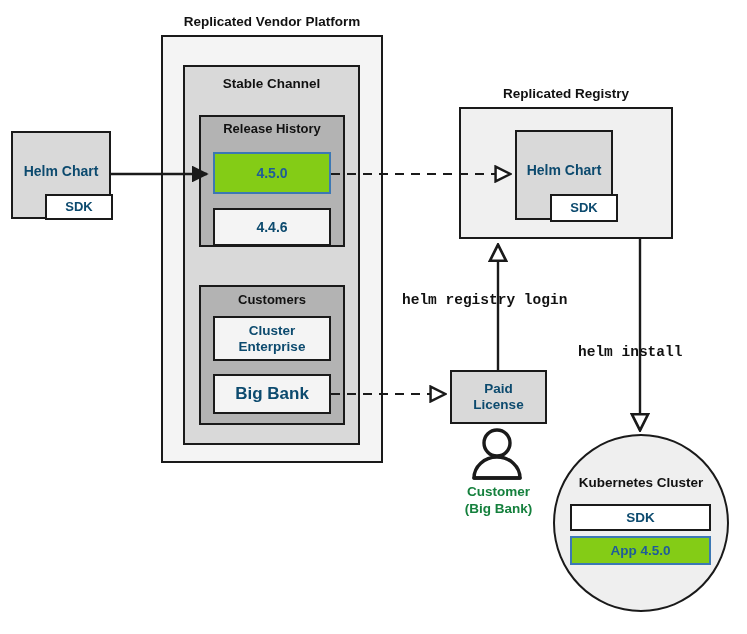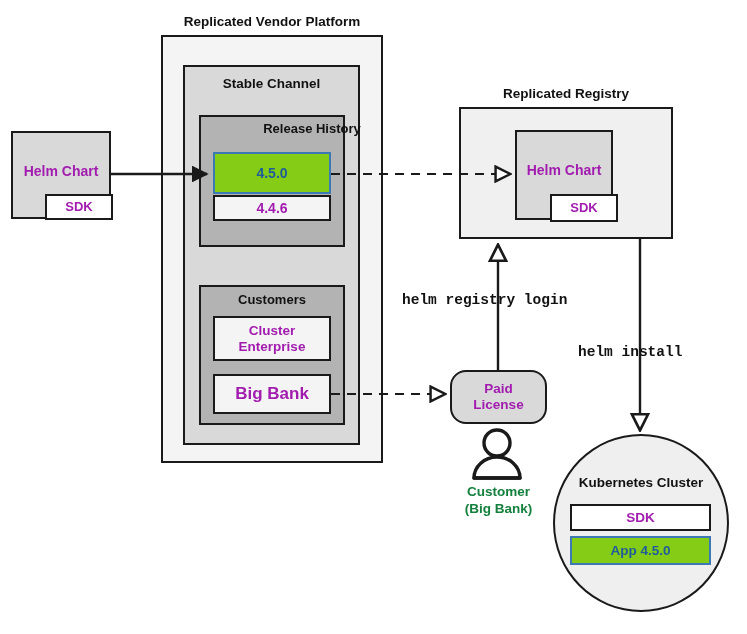--- a/index.html
+++ b/index.html
@@ -20,21 +20,21 @@
   }
   .node {
     position: absolute;
     box-sizing: border-box;
     border: 2px solid #1a1a1a;
     display: flex;
     align-items: center;
     justify-content: center;
     text-align: center;
     font-weight: bold;
-    color: #a21caf;
+    color: #0c4a6e;
     line-height: 1.18;
   }
   .title {
     position: absolute;
     font-weight: bold;
     color: #111111;
     text-align: center;
     white-space: nowrap;
   }
   .grp-title {
@@ -103,27 +103,27 @@
     <span>Replicated Vendor Platform</span>
   </div>
   <div class="node fill-lightest" style="left:161px; top:35px; width:222px; height:428px;"></div>
 
   <div class="node fill-light" style="left:183px; top:65px; width:177px; height:380px;"></div>
   <div class="grp-title" style="left:183px; top:76px; width:177px; font-size:13.5px;">
     <span>Stable Channel</span>
   </div>
 
   <div class="node fill-mid" style="left:199px; top:115px; width:146px; height:132px;"></div>
-  <div class="grp-title" style="left:199px; top:121px; width:146px; font-size:13px;padding-left:40px;">
+  <div class="grp-title" style="left:199px; top:121px; width:146px; font-size:13px;">
     <span>Release History</span>
   </div>
   <div class="node blue-box" style="left:213px; top:152px; width:118px; height:42px; font-size:14px;">
     <span>4.5.0</span>
   </div>
-  <div class="node fill-lightest" style="left:213px; top:195px; width:118px; height:26px; font-size:14px;">
+  <div class="node fill-lightest" style="left:213px; top:208px; width:118px; height:38px; font-size:14px;">
     <span>4.4.6</span>
   </div>
 
   <div class="node fill-mid" style="left:199px; top:285px; width:146px; height:140px;"></div>
   <div class="grp-title" style="left:199px; top:292px; width:146px; font-size:13px;">
     <span>Customers</span>
   </div>
   <div class="node fill-lightest" style="left:213px; top:316px; width:118px; height:45px; font-size:13.5px; flex-direction:column;">
     <span style="white-space:pre-line;">Cluster
 Enterprise</span>
@@ -136,21 +136,21 @@
     <span>Replicated Registry</span>
   </div>
   <div class="node" style="left:459px; top:107px; width:214px; height:132px; background:#f0f0f0;"></div>
   <div class="node fill-light" style="left:515px; top:130px; width:98px; height:90px; font-size:14px; align-items:flex-start; padding-top:30px;">
     <span>Helm Chart</span>
   </div>
   <div class="node fill-white" style="left:550px; top:194px; width:68px; height:28px; font-size:13px;">
     <span>SDK</span>
   </div>
 
-  <div class="node fill-light" style="left:450px; top:370px; width:97px; height:54px; font-size:13.5px; flex-direction:column;border-radius:16px;">
+  <div class="node fill-light" style="left:450px; top:370px; width:97px; height:54px; font-size:13.5px; flex-direction:column;">
     <span style="white-space:pre-line;">Paid
 License</span>
   </div>
 
   <div class="caption" style="left:427px; top:484px; width:143px; font-size:13.5px;">
     <div>Customer</div>
     <div>(Big Bank)</div>
   </div>
 
   <div class="circle" style="left:553px; top:434px; width:176px; height:178px;"></div>

